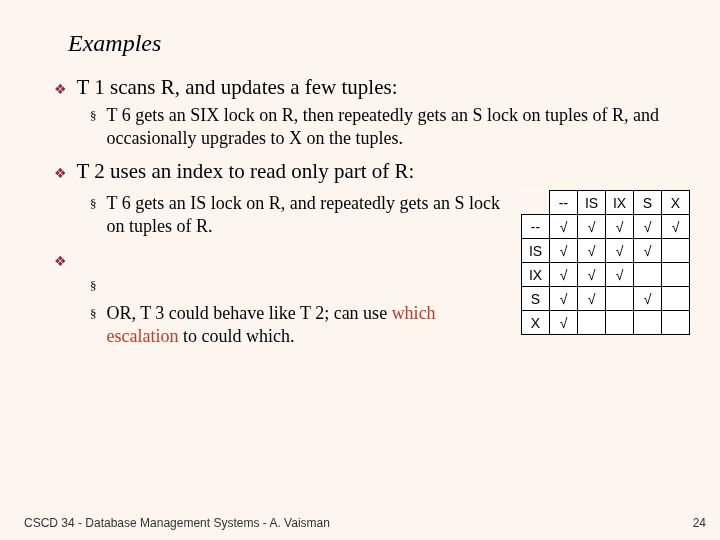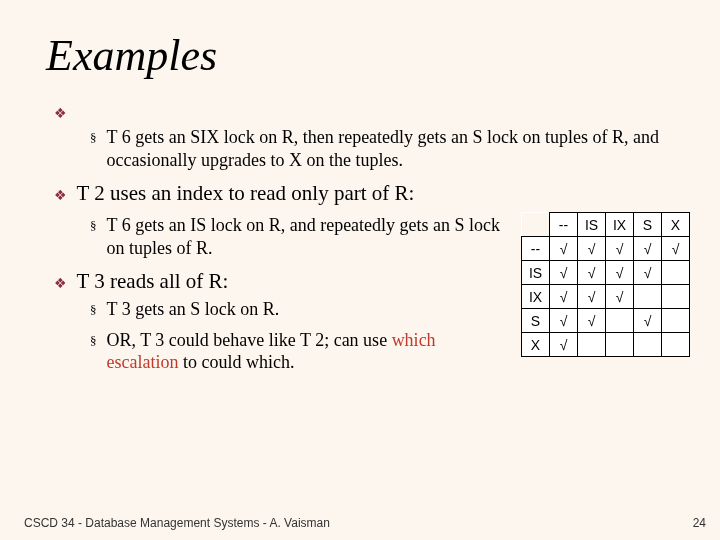--- a/index.html
+++ b/index.html
@@ -6,22 +6,22 @@
   html, body { width: 720px; height: 540px; }
   body {
     background: #fdf6ef;
     font-family: "Times New Roman", Times, serif;
     color: #000;
     position: relative;
     padding: 24px 30px 0 30px;
   }
   .title {
     font-style: italic;
-    font-size: 44px;
-    margin: 6px 0 18px 16px;
+    font-size: 24px;
+    margin: 6px 0 18px 38px;
   }
   .top-item {
     display: flex;
     align-items: flex-start;
     margin: 10px 0 4px 24px;
     font-size: 21px;
   }
   .diamond {
     font-size: 14px;
     color: #8b2d43;
@@ -96,45 +96,44 @@
     text-align: center;
   }
 </style>
 </head>
 <body>
 
 <div class="title">Examples</div>
 
 <div class="top-item">
   <span class="diamond">❖</span>
+  <span>T 1 scans R, and updates a few tuples:</span>
 </div>
 <div class="sub-item">
   <span class="square">§</span>
   <span>T 6 gets an SIX lock on R, then repeatedly gets an S lock on tuples of R, and occasionally upgrades to X on the tuples.</span>
 </div>
 
 <div class="top-item">
   <span class="diamond">❖</span>
   <span>T 2 uses an index to read only part of R:</span>
 </div>
 
 <div class="bottom-row">
   <div class="bottom-left">
     <div class="sub-item-narrow">
       <span class="square">§</span>
       <span>T 6 gets an IS lock on R, and repeatedly gets an S lock on tuples of R.</span>
     </div>
 
     <div class="top-item">
       <span class="diamond">❖</span>
-      <span>T 3 reads all of R:</span>
     </div>
     <div class="sub-item-narrow">
       <span class="square">§</span>
-      <span>T 3 gets an S lock on R.</span>
     </div>
     <div class="sub-item-narrow">
       <span class="square">§</span>
       <span>
         <span>OR, T 3 could behave like T 2; can use </span><span class="hl">which escalation</span><span> to could which.</span>
       </span>
     </div>
   </div>
 
   <div class="bottom-right">

